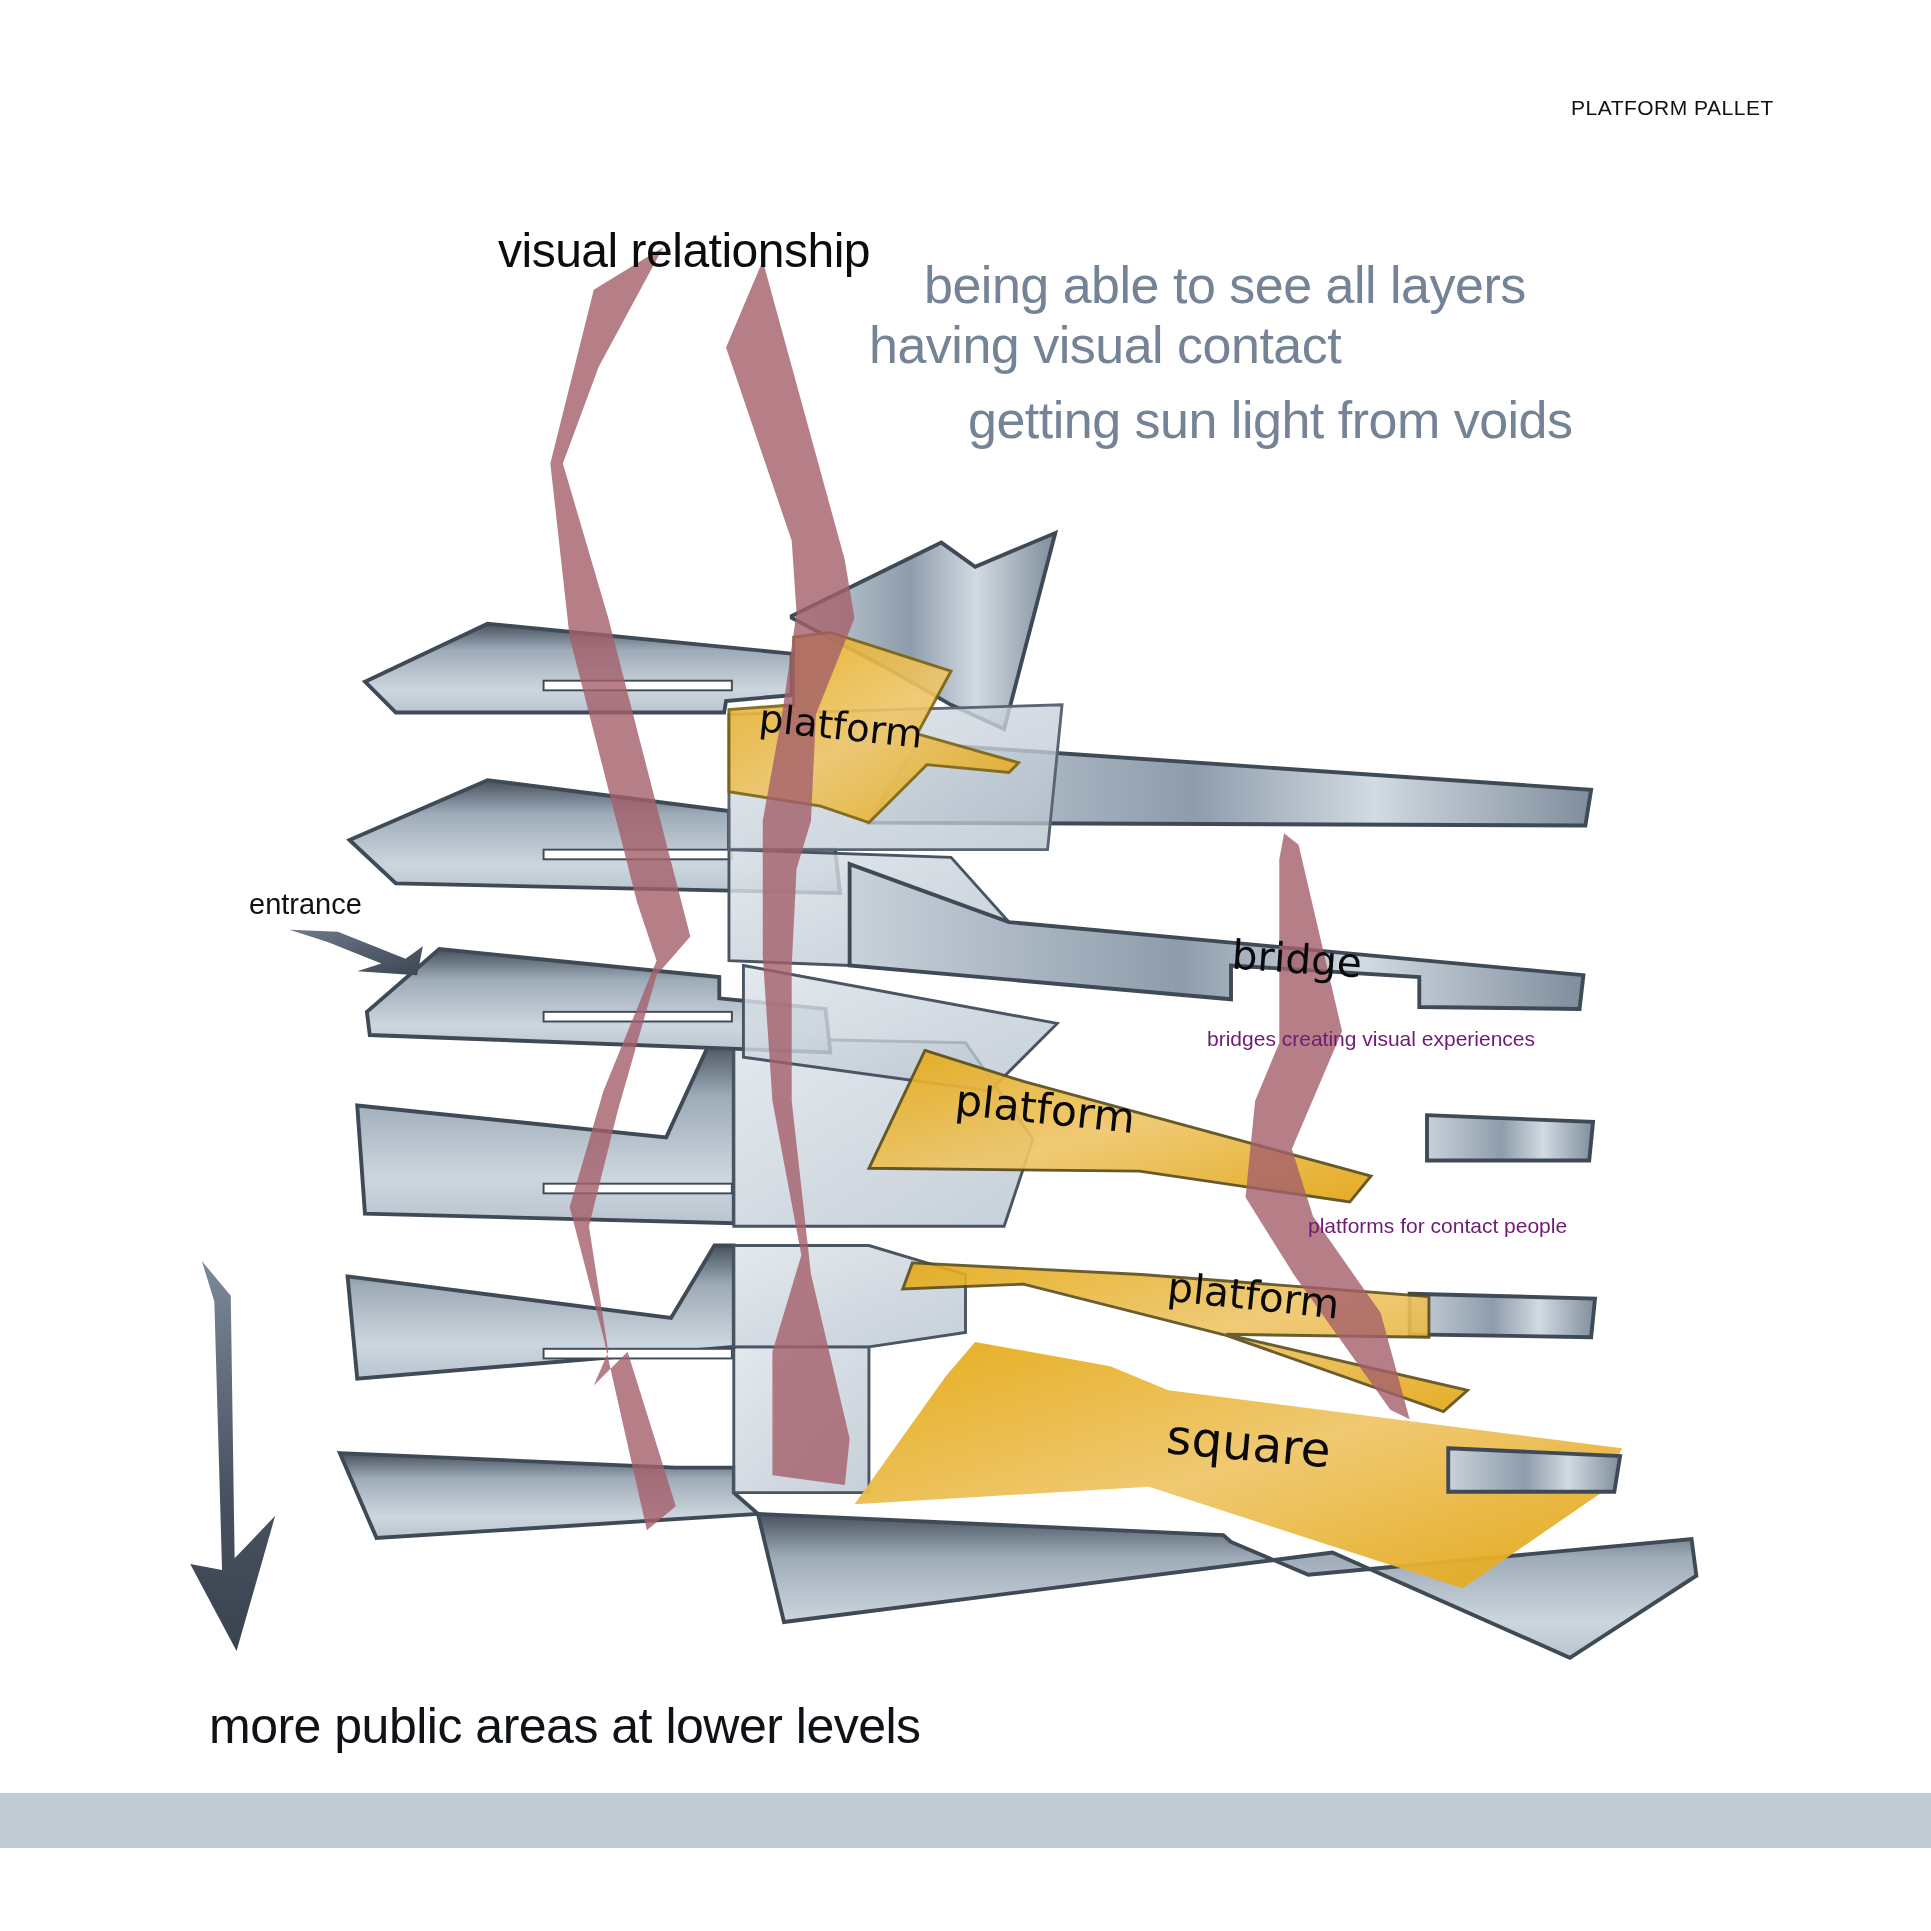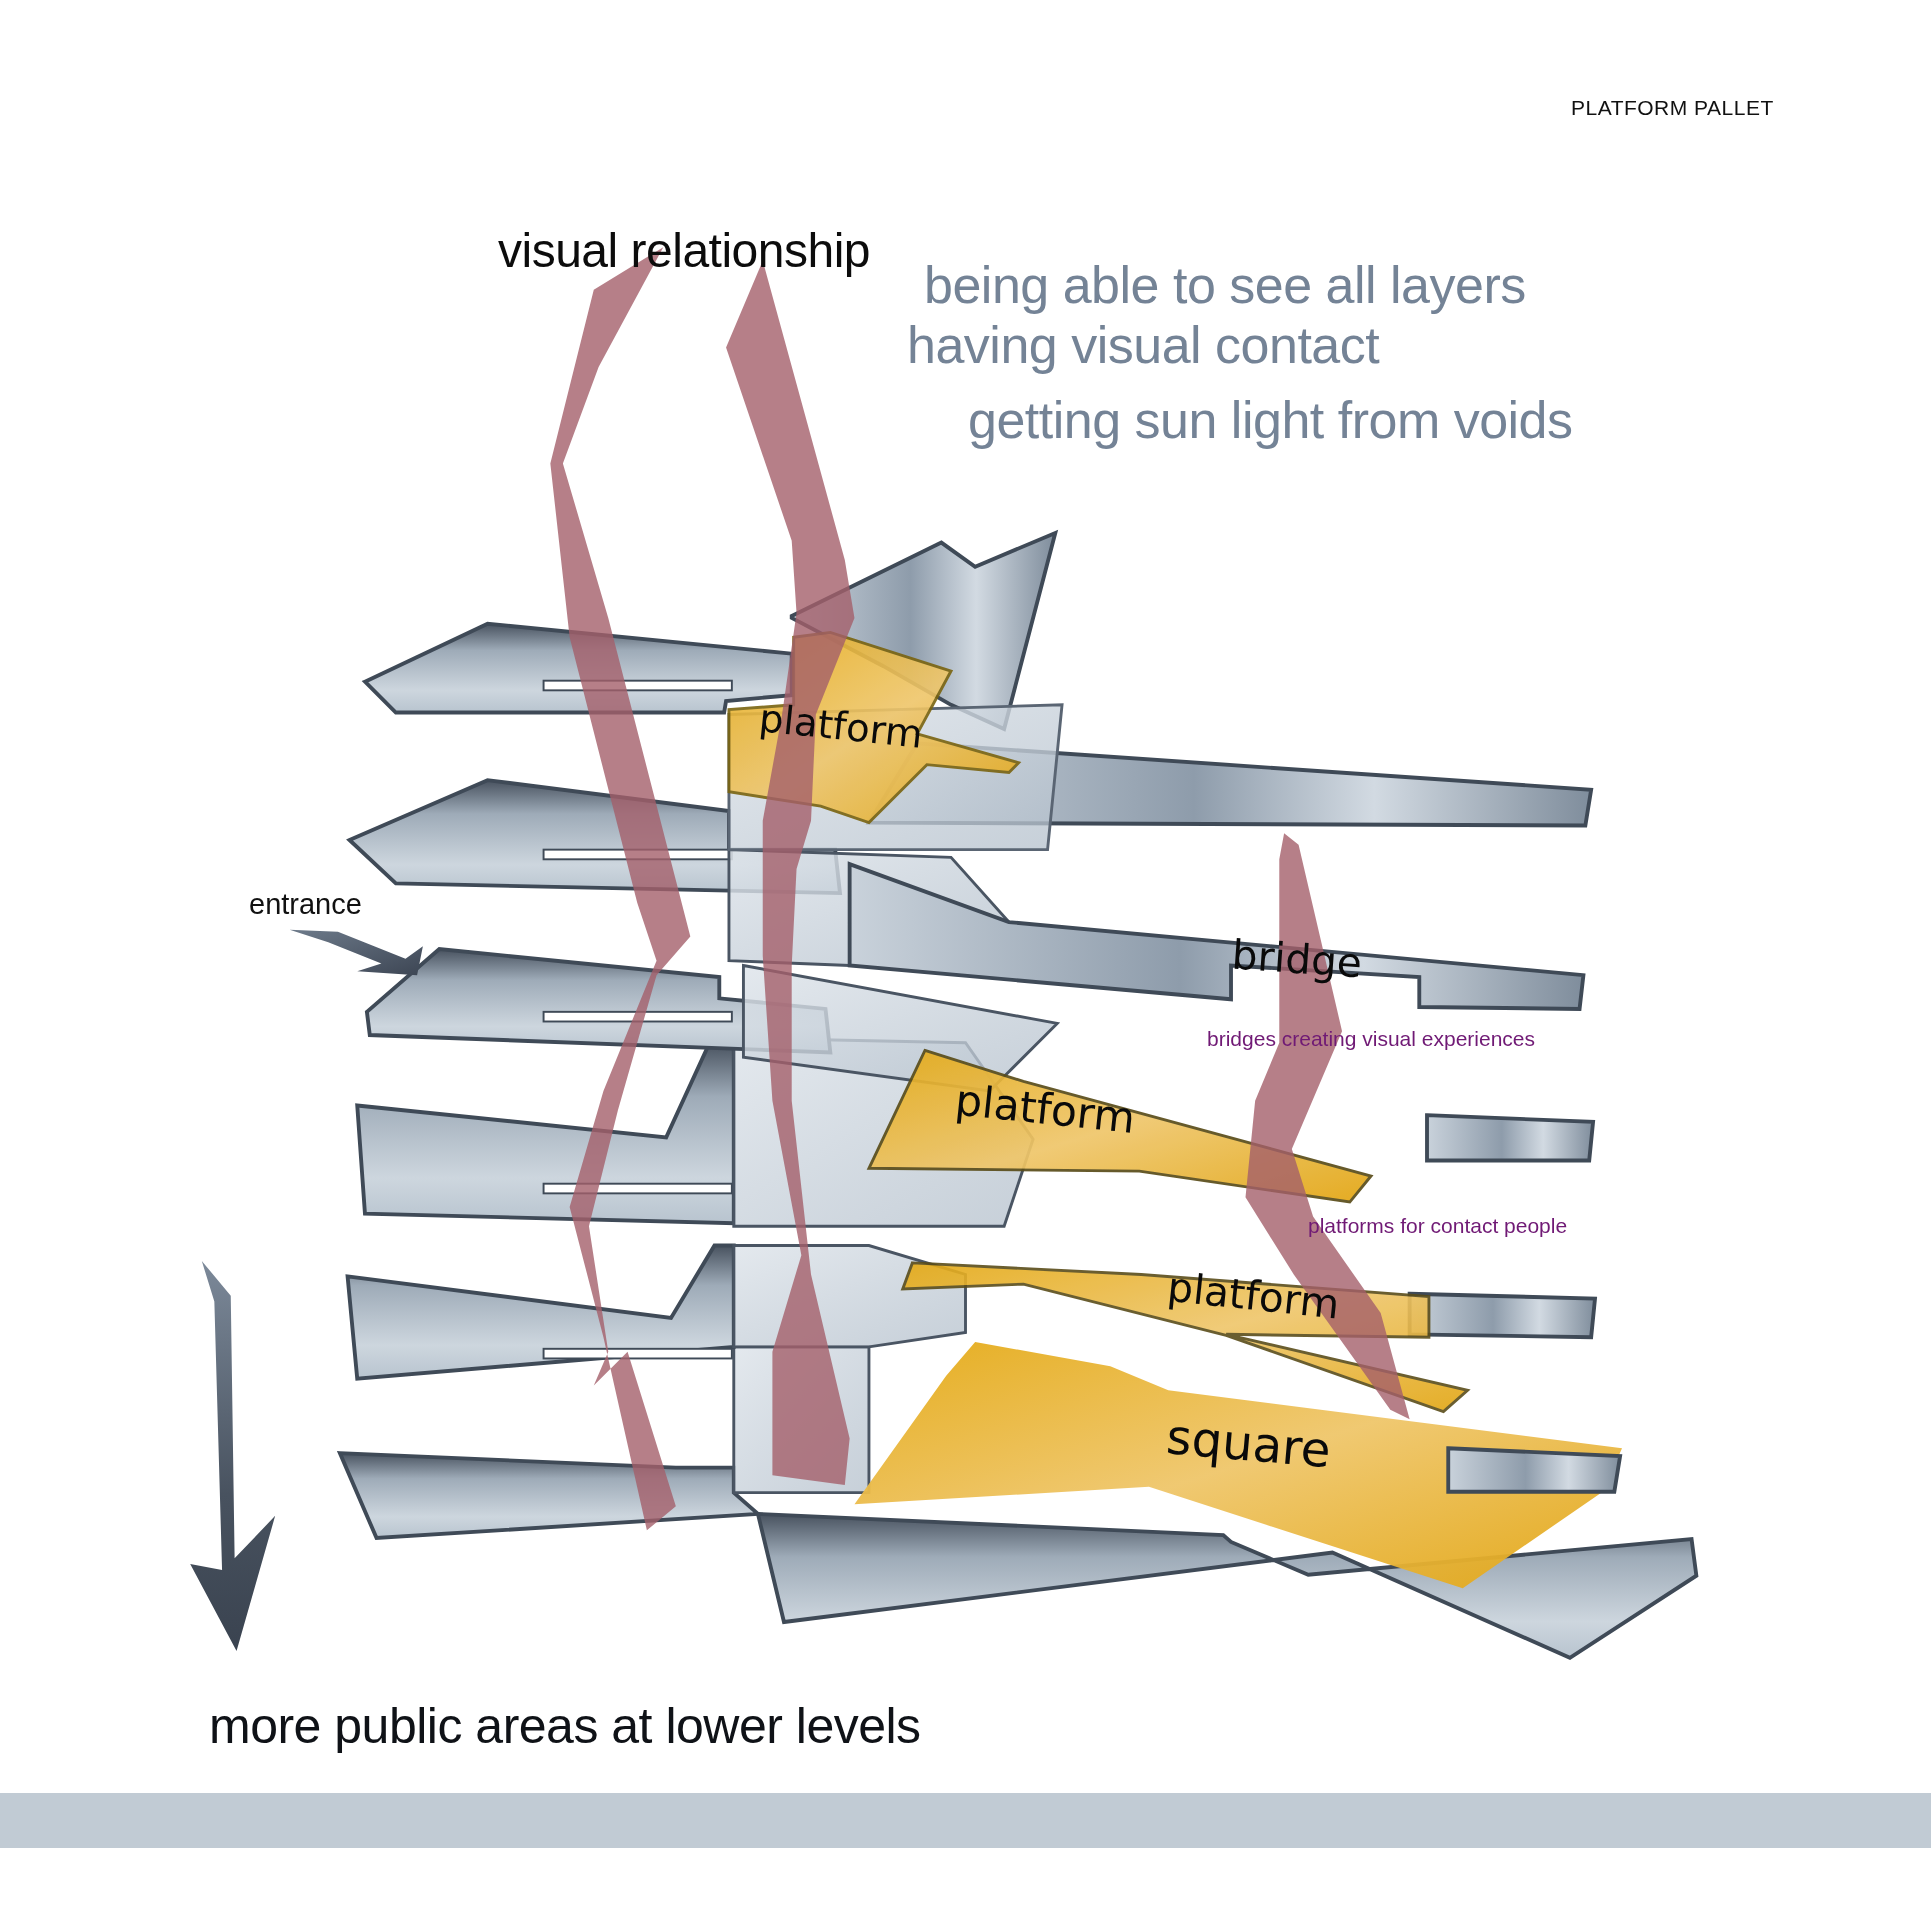--- a/index.html
+++ b/index.html
@@ -4,21 +4,21 @@
 <style>
   html, body { margin:0; padding:0; background:#ffffff; }
   body { width:1931px; height:1931px; position:relative; overflow:hidden;
          font-family:"Liberation Sans", "DejaVu Sans", sans-serif; }
   svg.stage { position:absolute; left:0; top:0; width:1931px; height:1931px; }
   .txt { position:absolute; white-space:nowrap; line-height:1; }
   .corner { left:1571px; top:97px; font-size:21px; color:#111; letter-spacing:0.5px; }
   .title  { left:498px; top:191px; font-size:48px; color:#0c0c0c; letter-spacing:-0.5px;margin-top:36px; }
   .note   { font-size:52px; color:#748396; letter-spacing:-0.5px; }
   .n1 { left:924px; top:259px; }
-  .n2 { left:907px; top:319px; }
+  .n2 { left:869px; top:319px; }
   .n3 { left:968px; top:378px;margin-top:16px; }
   .entrance { left:249px; top:890px; font-size:29px; color:#111; }
   .small-note { font-size:21px; color:#701a75; }
   .sn1 { left:1207px; top:1028px; }
   .sn2 { left:1308px; top:1215px; }
   .bottom { left:169px; top:1701px; font-size:50px; color:#0f1217; letter-spacing:-0.5px;margin-left:40px; }
   .footer-band { position:absolute; left:0; top:1793px; width:1931px; height:55px; background:#c1cbd4; }
   .slab-label { font-family:"DejaVu Sans", sans-serif; fill:#0a0a0a; }
 </style>
 </head>

